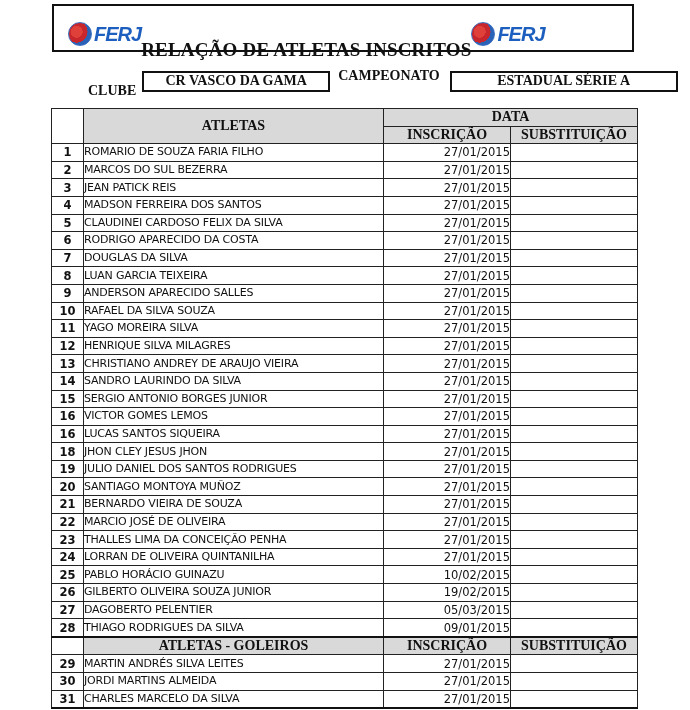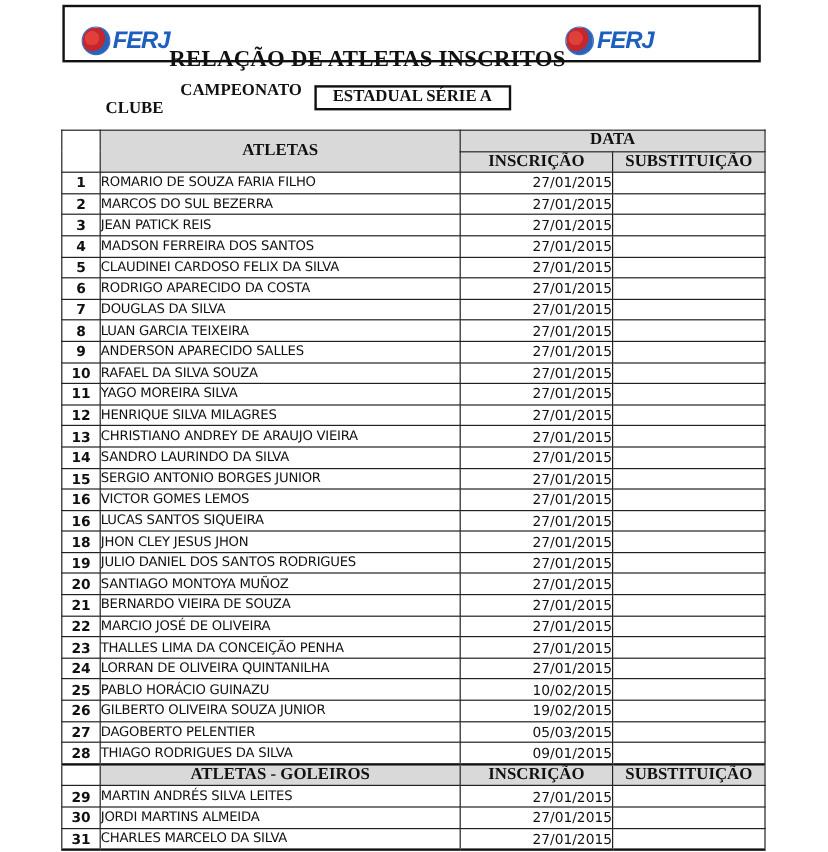--- a/index.html
+++ b/index.html
@@ -55,22 +55,23 @@
   </div>
   <span class="title-text">RELAÇÃO DE ATLETAS INSCRITOS</span>
   <div class="logo">
     <span class="logo-ball"></span>
     <span class="logo-text">FERJ</span>
   </div>
 </div>
 
 <div class="meta-row">
   <span class="meta-label" style="margin-right:6px;margin-top:19px;">CLUBE</span>
+  <span class="meta-box" style="width:188px;">CR VASCO DA GAMA</span>
   <span class="meta-label" style="margin:0 10px 11px 8px;">CAMPEONATO</span>
-  <span class="meta-box" style="width:164px;">ESTADUAL SÉRIE A</span>
+  <span class="meta-box" style="width:228px;">ESTADUAL SÉRIE A</span>
 </div>
 
 <table class="roster" id="roster">
   <colgroup>
     <col style="width:32px">
     <col style="width:300px">
     <col style="width:127px">
     <col style="width:127px">
   </colgroup>
   <thead>

